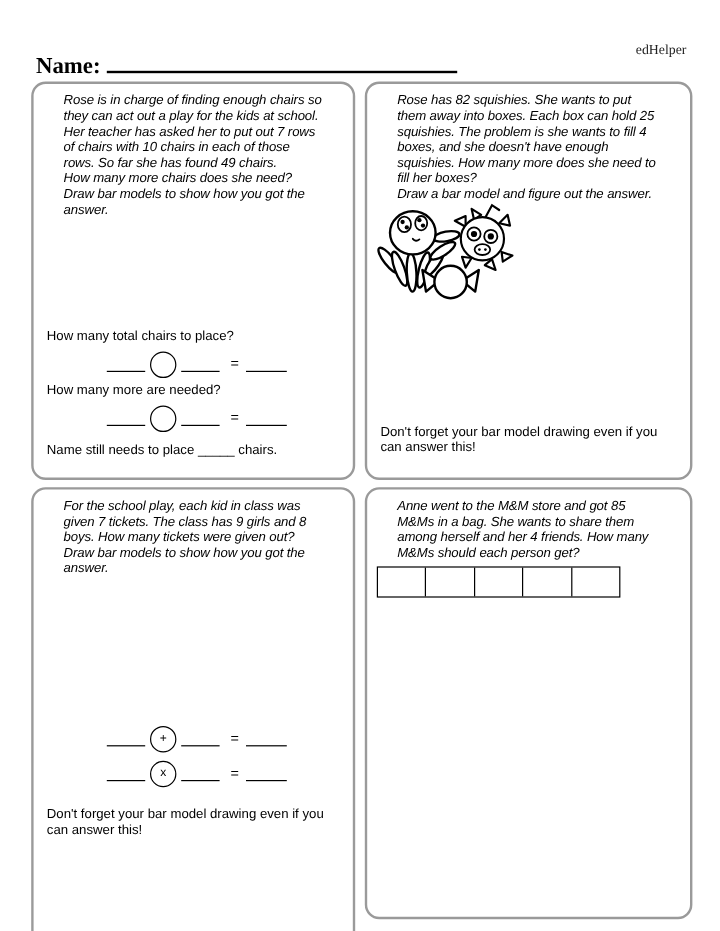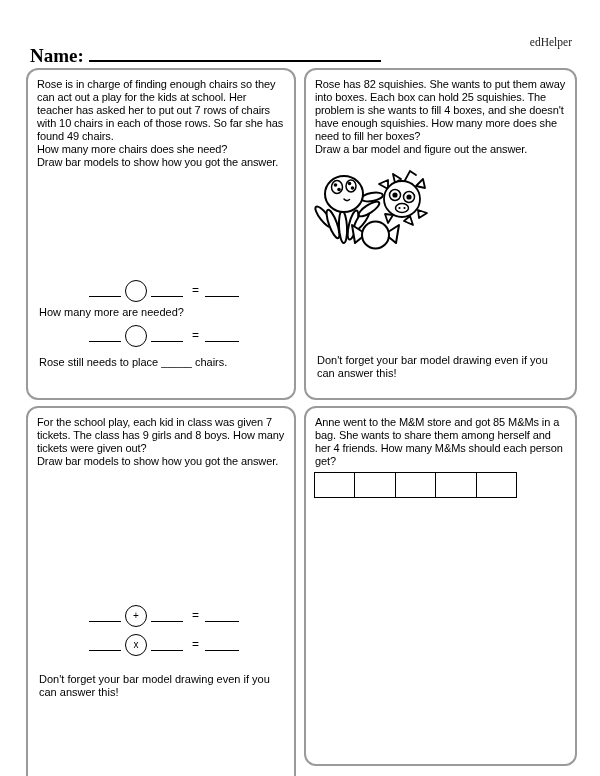--- a/index.html
+++ b/index.html
@@ -42,24 +42,25 @@
     position: absolute;
     border: 2px solid #9a9a9a;
     border-radius: 12px;
     background: #fff;
   }
   #box-chairs    { left: 26px;  top: 68px;  width: 270px; height: 332px; }
   #box-squishies { left: 304px; top: 68px;  width: 273px; height: 332px; }
   #box-tickets   { left: 26px;  top: 406px; width: 270px; height: 392px; }
   #box-mms       { left: 304px; top: 406px; width: 273px; height: 360px; }
   .box-inner {
-    padding: 8px 9px;
+    padding: 8px 25px;
     font-size: 11px;
     line-height: 13px;
     letter-spacing: -0.1px;
+    font-style: italic;
   }
   .txt { margin: 0; }
   .qa {
     position: absolute;
     left: 11px;
     right: 8px;
     font-size: 11px;
     line-height: 13px;
   }
   #box-chairs  .qa { top: 204px; }
@@ -126,36 +127,37 @@
     <span>Name:</span><span class="name-line"></span>
   </div>
 
   <div class="box" id="box-chairs">
     <div class="box-inner">
       <div class="txt">Rose is in charge of finding enough chairs so they can act out a play for the kids at school.  Her teacher has asked her to put out 7 rows of chairs with 10 chairs in each of those rows.  So far she has found 49 chairs.</div>
       <div class="txt">How many more chairs does she need?</div>
       <div class="txt">Draw bar models to show how you got the answer.</div>
     </div>
     <div class="qa">
+      <div>How many total chairs to place?</div>
       <div class="eq-row">
         <span class="blank"></span>
         <span class="op-circle"></span>
         <span class="blank"></span>
         <span class="eq-sign">=</span>
         <span class="blank ans"></span>
       </div>
       <div>How many more are needed?</div>
       <div class="eq-row">
         <span class="blank"></span>
         <span class="op-circle"></span>
         <span class="blank"></span>
         <span class="eq-sign">=</span>
         <span class="blank ans"></span>
       </div>
-      <div class="fill-in">Rose still needs to place _____ chairs.</div>
+      <div class="fill-in">Name still needs to place _____ chairs.</div>
     </div>
   </div>
 
   <div class="box" id="box-squishies">
     <div class="box-inner">
       <div class="txt">Rose has 82 squishies.  She wants to put them away into boxes.  Each box can hold 25 squishies.  The problem is she wants to fill 4 boxes, and she doesn't have enough squishies.  How many more does she need to fill her boxes?</div>
       <div class="txt">Draw a bar model and figure out the answer.</div>
     </div>
     <svg class="doodle" width="150" height="88" viewBox="0 0 150 88">
 

